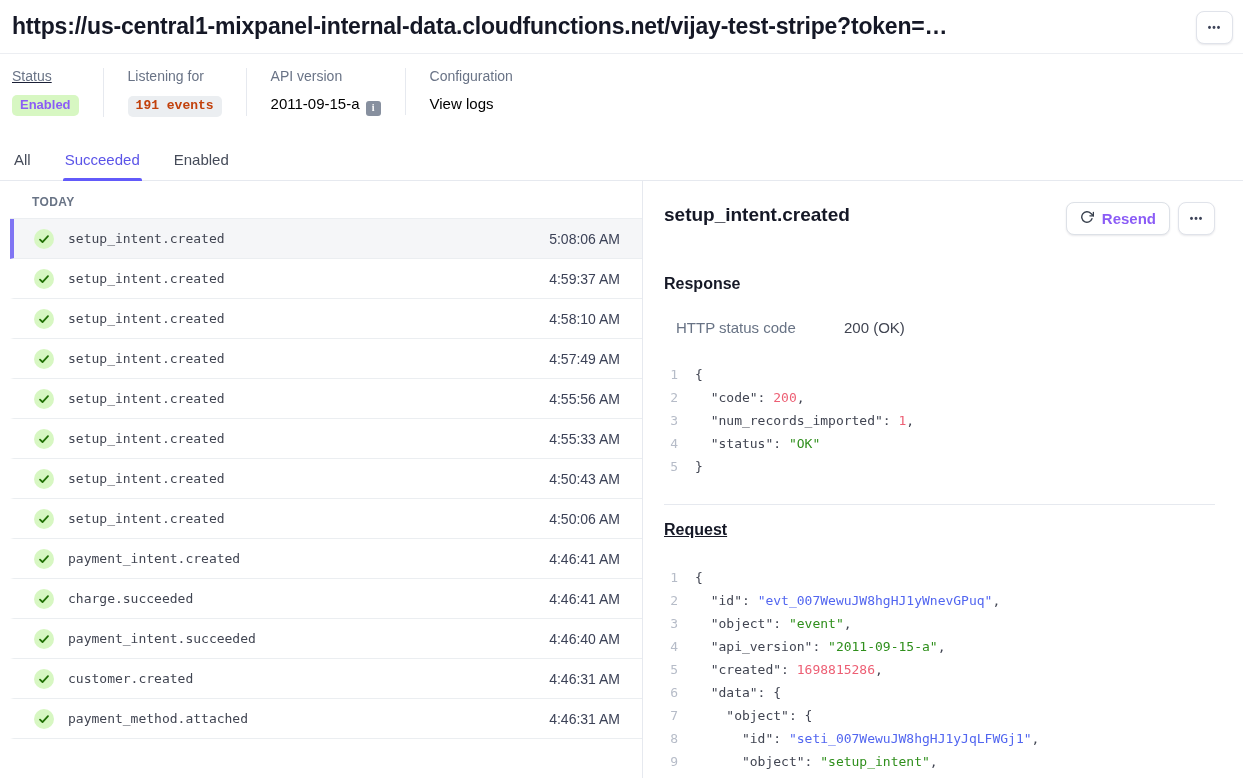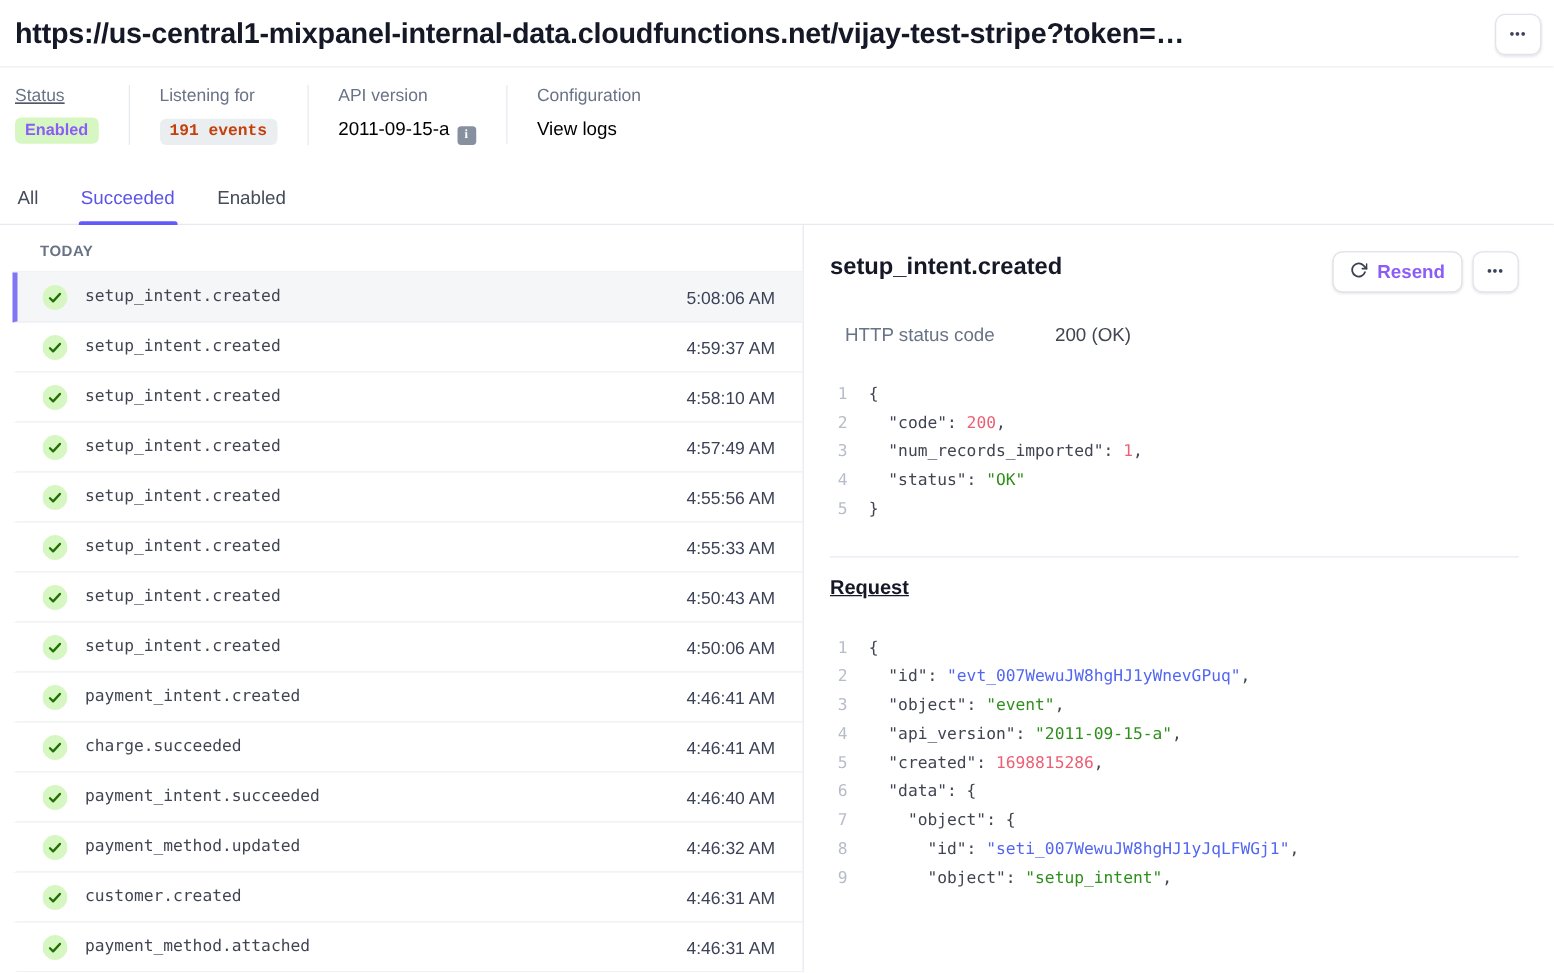--- a/index.html
+++ b/index.html
@@ -263,30 +263,20 @@
           </div>
           <div class="row">
             <span class="check">
               <svg width="20" height="20" viewBox="0 0 20 20">
                 <circle cx="10" cy="10" r="10" fill="#d7f7c2"></circle>
                 <path d="M6 10.6l2.5 2.5 5.5-6" fill="none" stroke="#217005" stroke-width="1.8" stroke-linecap="round" stroke-linejoin="round"></path>
               </svg>
             </span>
             <span class="ev">payment_intent.succeeded</span>
             <span class="time">4:46:40 AM</span>
-          </div>
-          <div class="row">
-            <span class="check">
-              <svg width="20" height="20" viewBox="0 0 20 20">
-                <circle cx="10" cy="10" r="10" fill="#d7f7c2"></circle>
-                <path d="M6 10.6l2.5 2.5 5.5-6" fill="none" stroke="#217005" stroke-width="1.8" stroke-linecap="round" stroke-linejoin="round"></path>
-              </svg>
-            </span>
-            <span class="ev">payment_method.updated</span>
-            <span class="time">4:46:32 AM</span>
           </div>
           <div class="row">
             <span class="check">
               <svg width="20" height="20" viewBox="0 0 20 20">
                 <circle cx="10" cy="10" r="10" fill="#d7f7c2"></circle>
                 <path d="M6 10.6l2.5 2.5 5.5-6" fill="none" stroke="#217005" stroke-width="1.8" stroke-linecap="round" stroke-linejoin="round"></path>
               </svg>
             </span>
             <span class="ev">customer.created</span>
             <span class="time">4:46:31 AM</span>
@@ -314,20 +304,21 @@
                   <path d="M20.49 15a9 9 0 1 1-2.12-9.36L23 10"></path>
                 </svg></span>
             <span>Resend</span>
           </button>
           <button class="icon-btn">
             <span>•••</span>
           </button>
         </div>
       </div>
 
+      <div class="sec-h">Response</div>
       <div class="kv">
         <div class="kv-label">HTTP status code</div>
         <div class="kv-value">200 (OK)</div>
       </div>
       <div class="code" id="resp-code">
           <div class="cl">
             <span class="ln">1</span>
             <span class="cd"><span>{</span></span>
           </div>
           <div class="cl">

